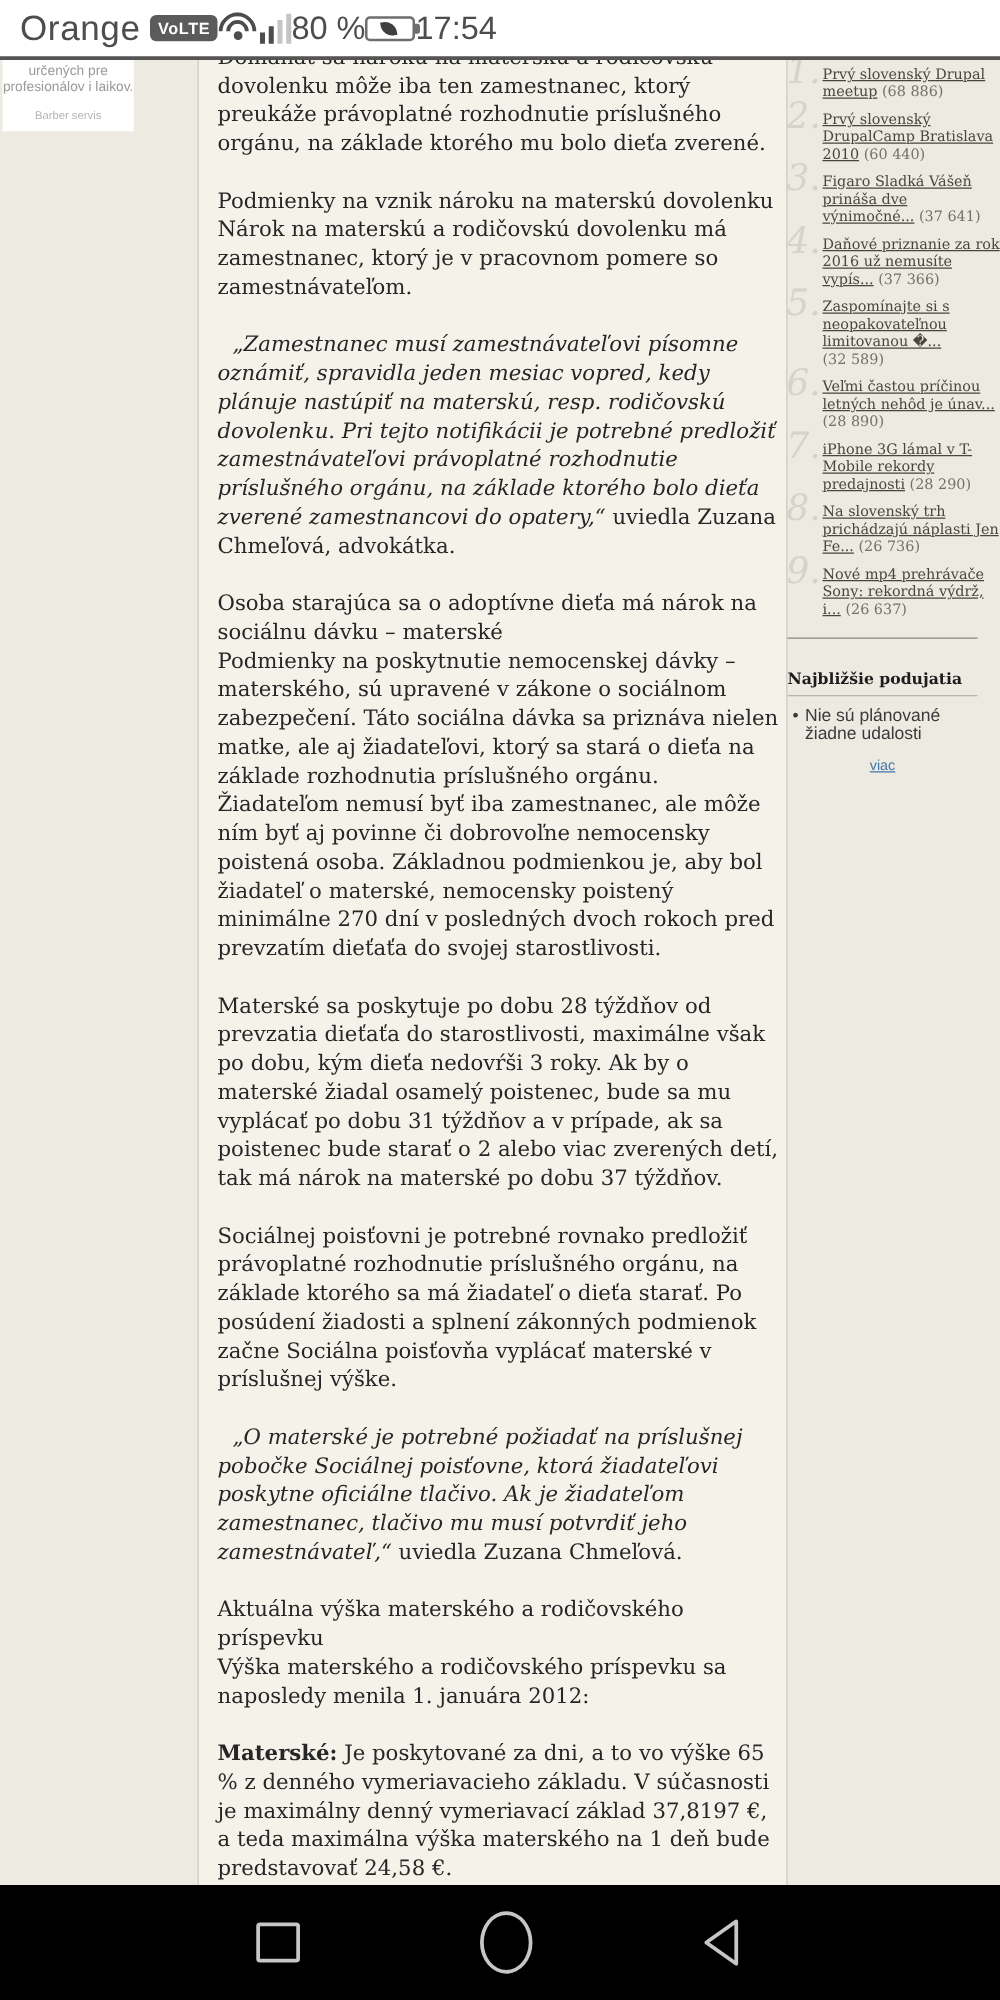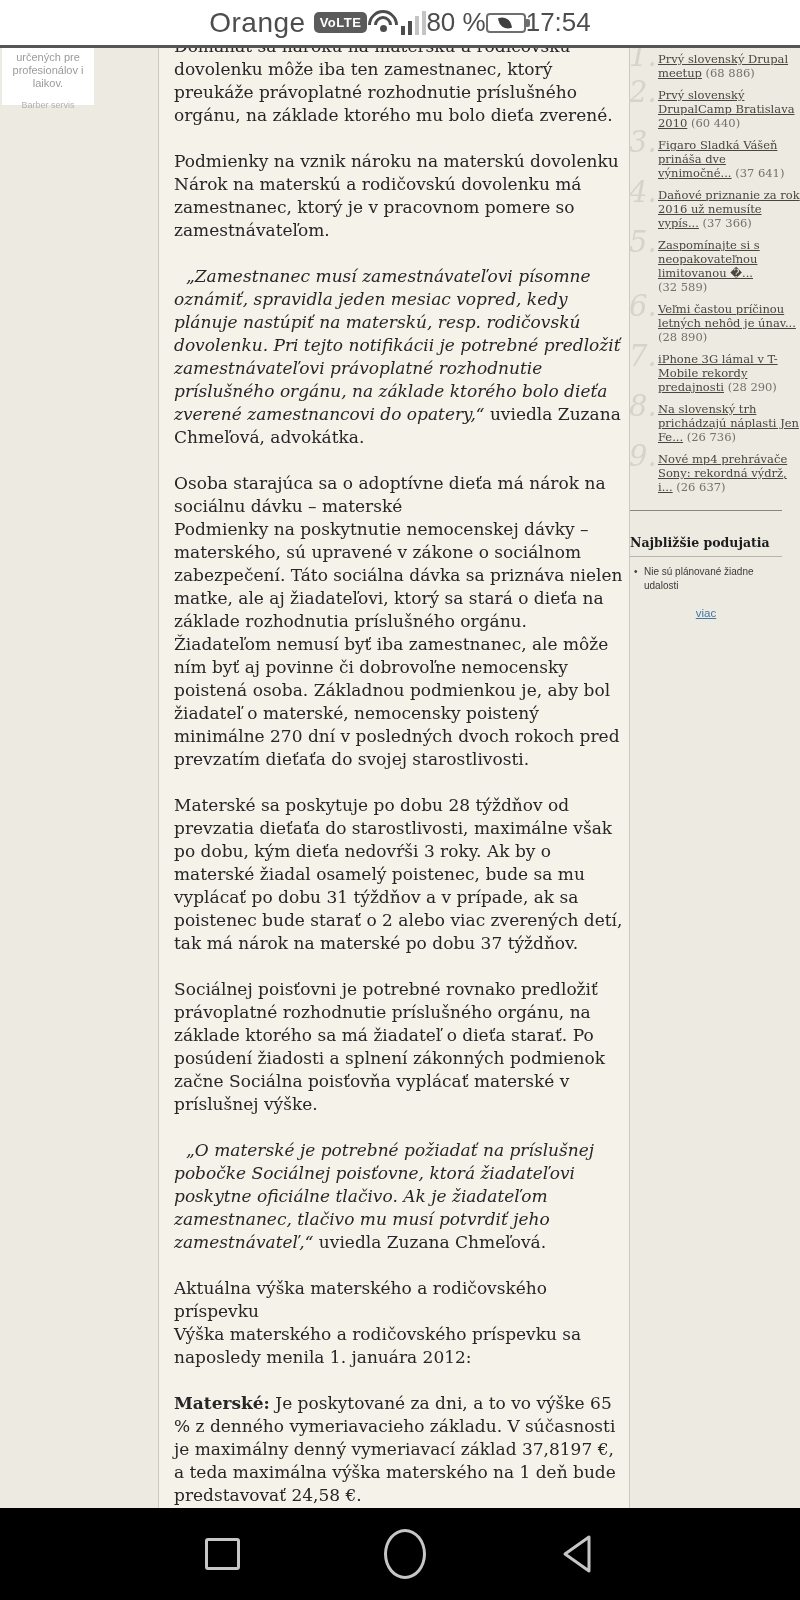--- a/index.html
+++ b/index.html
@@ -1,20 +1,20 @@
 <!DOCTYPE html>
 <html><head>
 <meta charset="utf-8">
 <style>
   * { margin:0; padding:0; box-sizing:border-box; }
   html,body { width:800px; height:1600px; overflow:hidden; background:#fff;
               font-family:"Liberation Sans", sans-serif; }
   
   .status-bar { position:absolute; left:0; top:0; width:800px; height:45px; background:#fff;
-                display:flex; align-items:center; justify-content:center; padding:0 16px; }
+                display:flex; align-items:center; justify-content:flex-start; padding:0 16px; }
   .carrier-group { display:flex; align-items:center; gap:8px; }
   .carrier-name { font-size:28px; color:#4d4d4d; letter-spacing:0.5px; }
   .volte-badge { background:#5b5b5b; color:#fff; font-weight:bold; font-size:13px;
                  padding:3px 6px; border-radius:5px; letter-spacing:0.5px; }
   .status-right { display:flex; align-items:center; gap:0; }
   .wifi-icon { width:34px; height:26px; position:relative; }
   .wifi-arc { position:absolute; border:3px solid #4d4d4d; border-radius:50%;
               border-bottom-color:transparent; border-left-color:transparent; transform:rotate(-45deg); }
   .wifi-a1 { left:1px; top:0; width:30px; height:30px; }
   .wifi-a2 { left:7px; top:6px; width:18px; height:18px; }
@@ -31,42 +31,42 @@
   .battery-icon::after { content:""; position:absolute; right:-6px; top:4px; width:4px; height:8px;
                          background:#6e6e6e; border-radius:0 2px 2px 0; }
   .batt-leaf { position:absolute; left:11px; top:2px; width:12px; height:12px; background:#3f3f3f;
                border-radius:0 80% 0 80%; transform:rotate(-10deg); }
   
   .content { position:absolute; left:0; top:45px; width:800px; height:1463px;
              background:#edeae2; border-top:3px solid #555; overflow:hidden; }
   .main-bg { position:absolute; left:159px; top:0; width:470px; height:100%; background:#f5f2ea; }
   .v-div-left  { position:absolute; left:158px; top:0; width:1px; height:100%; background:#cdc9c0; }
   .v-div-right { position:absolute; left:629px; top:0; width:1px; height:100%; background:#cdc9c0; }
-  .ad-box { position:absolute; left:2px; top:-18px; width:92px; height:75px; background:#fff;
+  .ad-box { position:absolute; left:2px; top:-18px; width:105px; height:75px; background:#fff;
             text-align:center; padding-top:21px; font-size:11px; line-height:13px; color:#9a9a9a; }
   .ad-brand { margin-top:9px; font-size:9px; color:#b3b3b3; }
   
   .article { position:absolute; left:174px; top:-13px; width:455px;
              font-family:"DejaVu Serif", serif; font-size:17px; line-height:23px; color:#262626; }
   .article p { margin:0 0 23px 0; }
   .sg-i { font-style:italic;margin-left:12px; }
   .sg-b { font-weight:bold;margin-top:30px; }
   
   .sidebar { position:absolute; left:632px; top:4px; width:168px; }
   .sb-item { position:relative; padding-left:26px; margin-bottom:8px;
              font-family:"DejaVu Serif", serif; font-size:11.5px; line-height:14px; }
   .sb-num { position:absolute; left:-3px; top:-3px; font-style:italic; font-size:29px;
             color:#d6d3c9; font-family:"DejaVu Serif", serif; }
   .sb-link { color:#4a463f; text-decoration:underline; cursor:pointer; }
   .sb-count { color:#75716a; white-space:nowrap; }
   .events-box { margin-top:16px; margin-left:-2px; width:152px; border-top:1px solid #8a867e; padding-top:24px; }
   .events-heading { font-family:"DejaVu Serif", serif; font-weight:bold; font-size:12.5px;
                     color:#1c1c1c; padding-bottom:6px; border-bottom:1px solid #b8b4ab; }
   .events-item { margin-top:8px; padding-left:14px; position:relative;
-                 font-size:10px; line-height:14px; color:#3a3a3a; }
+                 font-size:14px; line-height:14px; color:#3a3a3a; }
   .events-item::before { content:"•"; position:absolute; left:4px; top:0; color:#3a3a3a; }
   .events-more { text-align:center; margin-top:10px; }
   .events-more a { color:#4176a8; font-size:11.5px; text-decoration:underline; cursor:pointer; }
   
   .nav-bar { position:absolute; left:0; top:1508px; width:800px; height:92px; background:#000; }
   .nav-recents { position:absolute; left:205px; top:30px; width:35px; height:32px;
                  border:3px solid #c6c6c6; border-radius:3px; }
   .nav-home { position:absolute; left:384px; top:21px; width:42px; height:50px;
               border:3px solid #c6c6c6; border-radius:50%; }
   .nav-back { position:absolute; left:556px; top:24px; }

